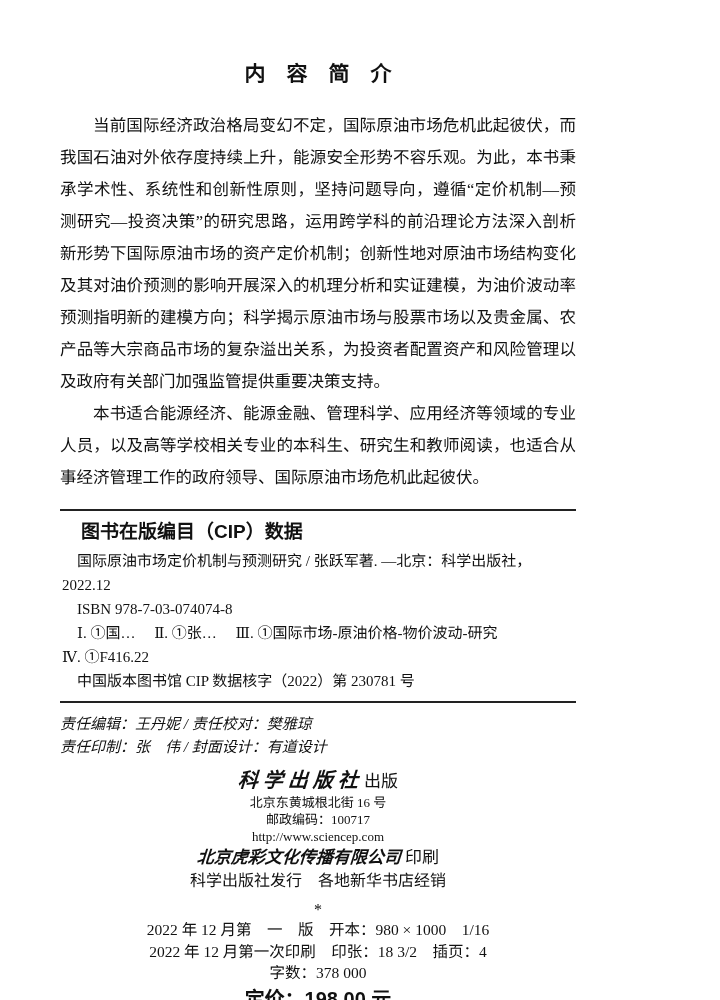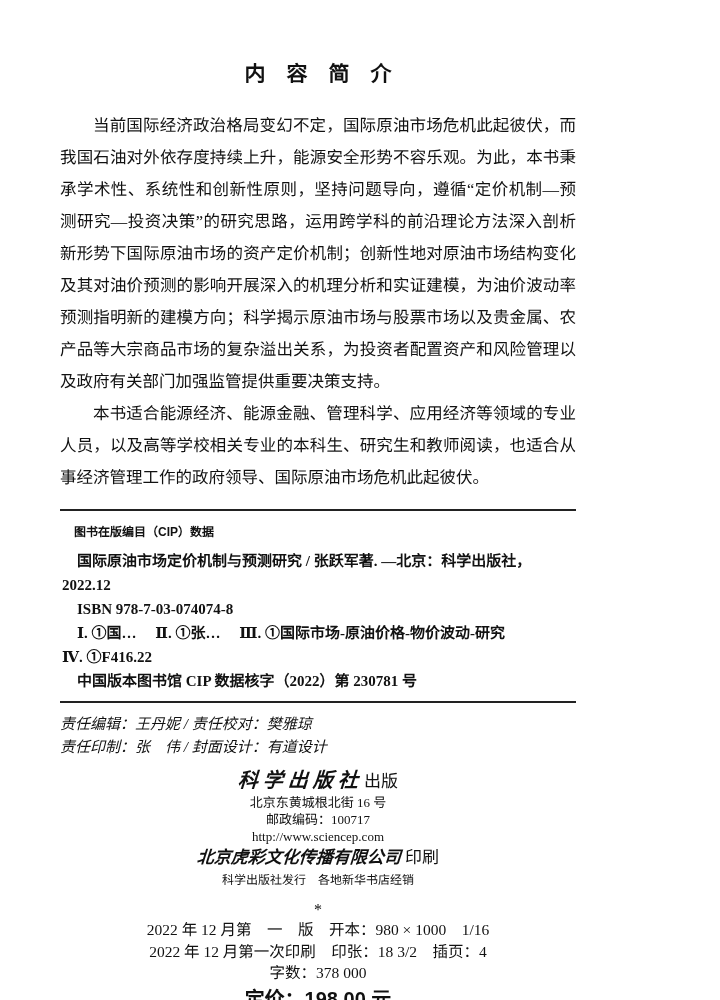--- a/index.html
+++ b/index.html
@@ -42,29 +42,28 @@
   }
   .cip-box {
     margin-top: 15px;
     border-top: 2px solid #222222;
     border-bottom: 2px solid #222222;
     padding: 9px 2px 8px 2px;
   }
   .cip-header {
     font-family: "Liberation Sans", "DejaVu Sans", sans-serif;
     font-weight: bold;
-    font-size: 12px;
+    font-size: 19px;
     line-height: 24px;
     text-indent: 1em;
     margin-bottom: 5px;
   }
   .cip-line {
     font-size: 15px;
     line-height: 24px;
-    font-weight: bold;
   }
   .cip-line.indent {
     text-indent: 1em;
   }
   .credits {
     margin-top: 10px;
     font-style: italic;
     font-size: 15px;
     line-height: 23px;
   }
@@ -91,21 +90,21 @@
   .imprint .small {
     font-size: 13px;
     line-height: 17px;
   }
   .printer-line {
     font-size: 17px;
     line-height: 23px;
     margin-top: 1px;
   }
   .distribution-line {
-    font-size: 12px;
+    font-size: 16px;
     line-height: 23px;
   }
   .print-info .star {
     font-size: 16px;
     line-height: 18px;
     margin-top: 9px;
   }
   .print-info .info-line {
     font-size: 15.5px;
     line-height: 21.5px;

